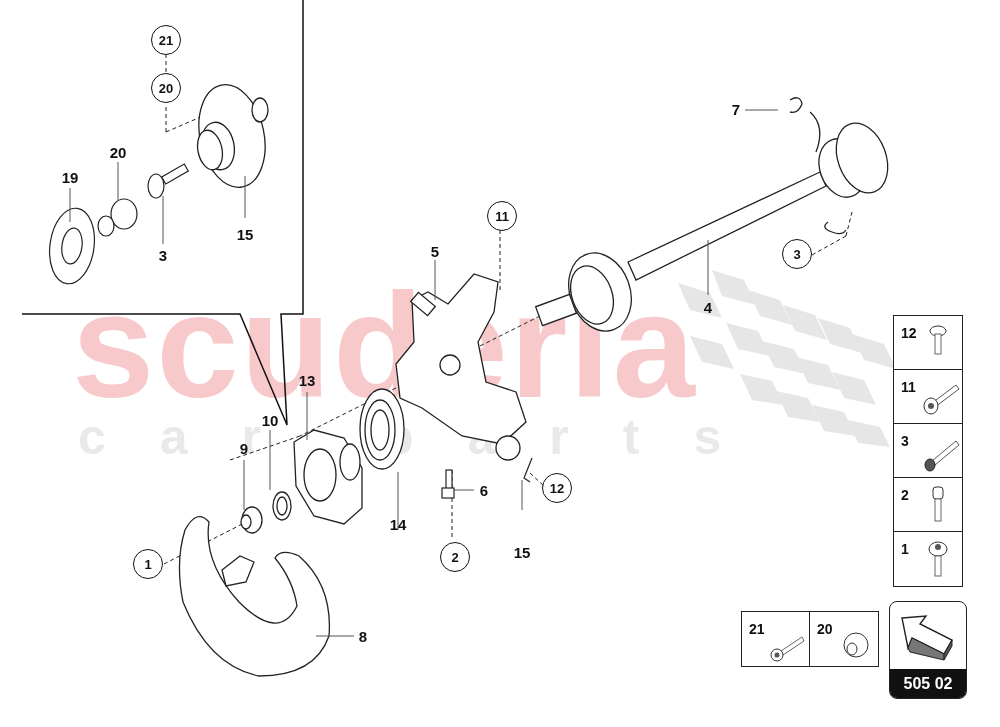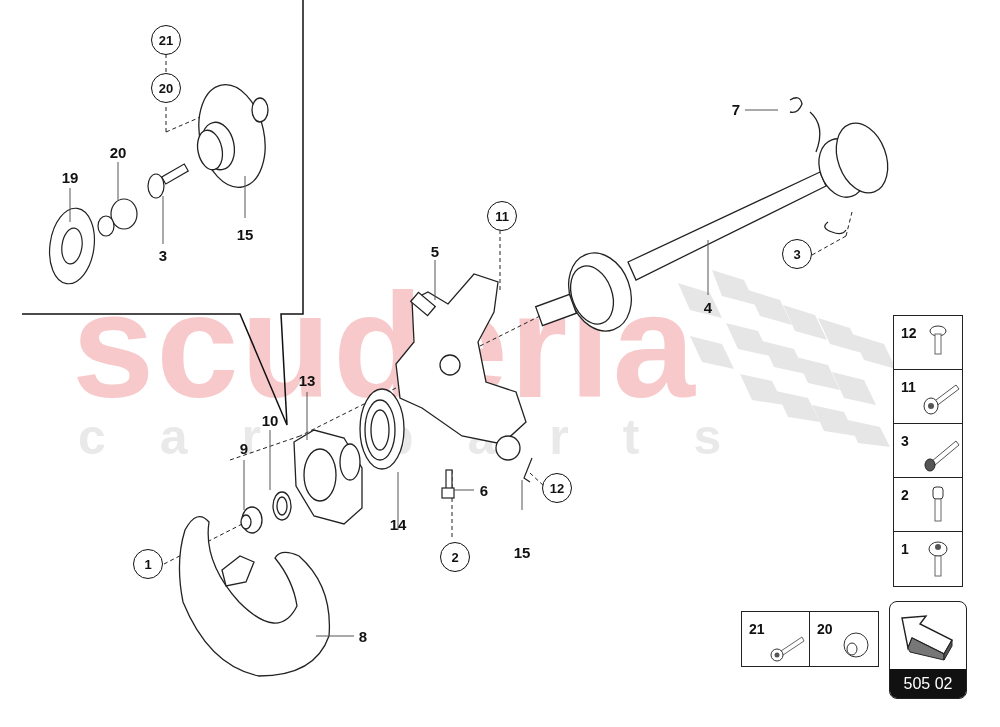--- a/index.html
+++ b/index.html
@@ -22,21 +22,21 @@
   .legend-cell:last-child { border-bottom:none; }
   .legend-cell .num { position:absolute; left:7px; top:9px; font-weight:bold; font-size:14px; color:#111; }
   .legend-cell svg { position:absolute; left:22px; top:3px; }
   .legend-h { position:absolute; left:741px; top:611px; width:136px; height:54px; border:1px solid #222;
               background:#fff; display:flex; z-index:3; }
   .legend-h .legend-cell { width:68px; height:54px; border-bottom:none; }
   .legend-h .legend-cell:first-child { border-right:1px solid #222; }
   .nav-box { position:absolute; left:889px; top:601px; width:78px; height:98px; border:1.5px solid #222;
              border-radius:8px; background:#fff; overflow:hidden; z-index:3; cursor:pointer; box-sizing:border-box; }
   .nav-box .code { position:absolute; left:0; right:0; bottom:0; height:29px; background:#111; color:#fff;
-                   font-weight:normal; font-size:16px; display:flex; align-items:center; justify-content:center; }
+                   font-weight:bold; font-size:16px; display:flex; align-items:center; justify-content:center; }
 </style>
 </head>
 <body>
 
 <div id="canvas">
 
   <div class="wm-main">scuderia</div>
   <div class="wm-sub">car parts</div>
 
   <svg class="drawing" width="1000" height="727" viewBox="0 0 1000 727">

